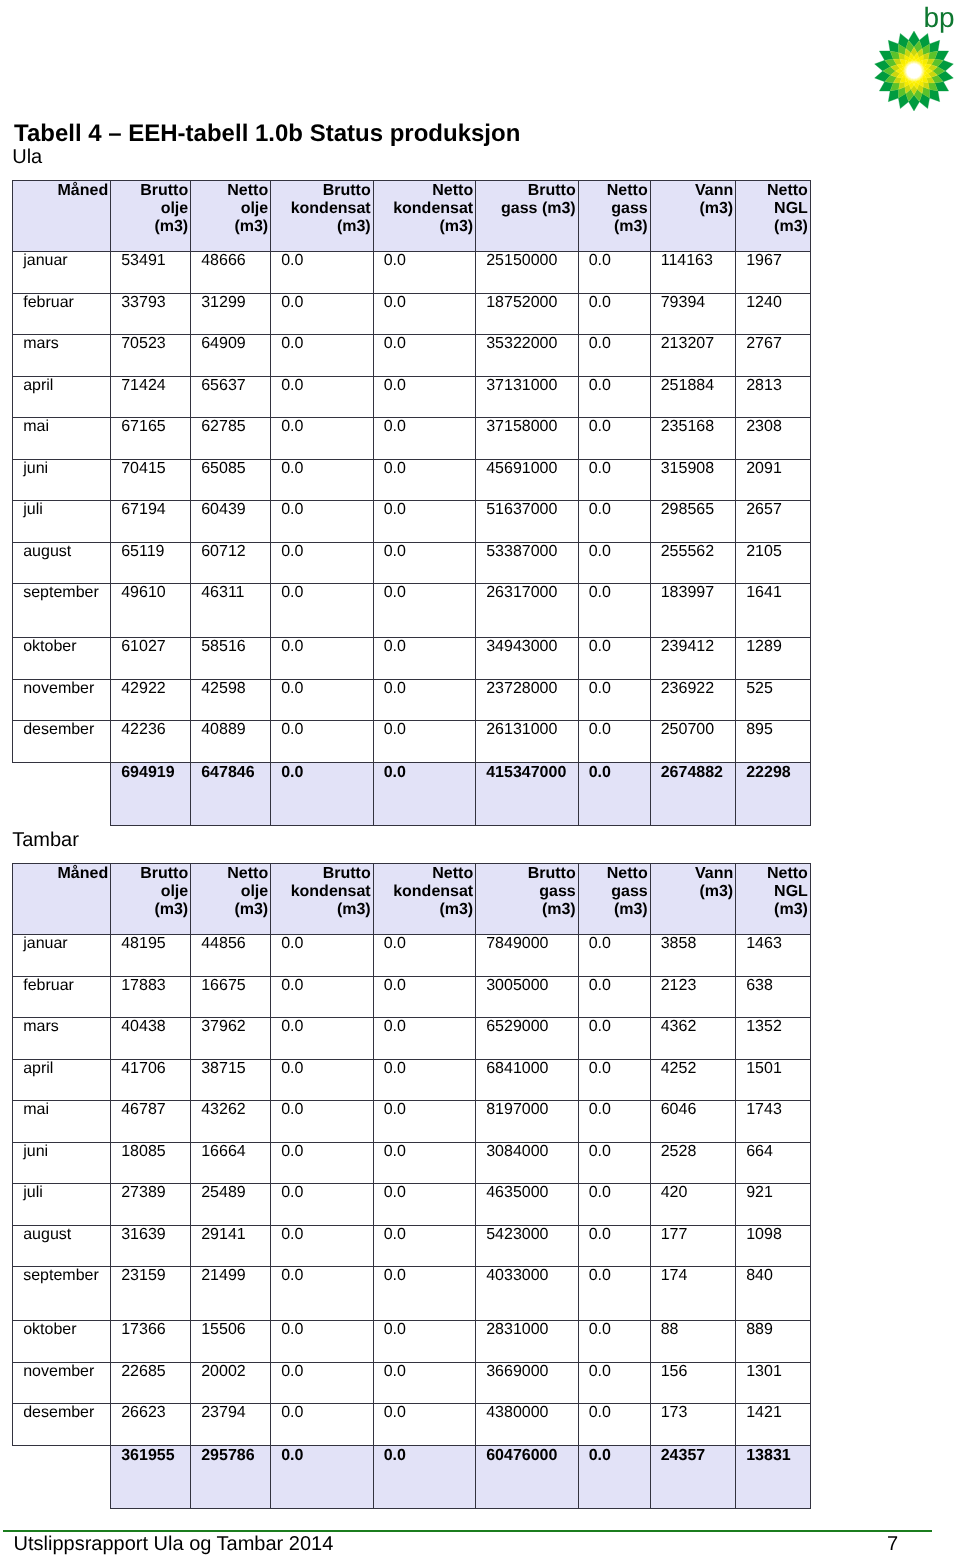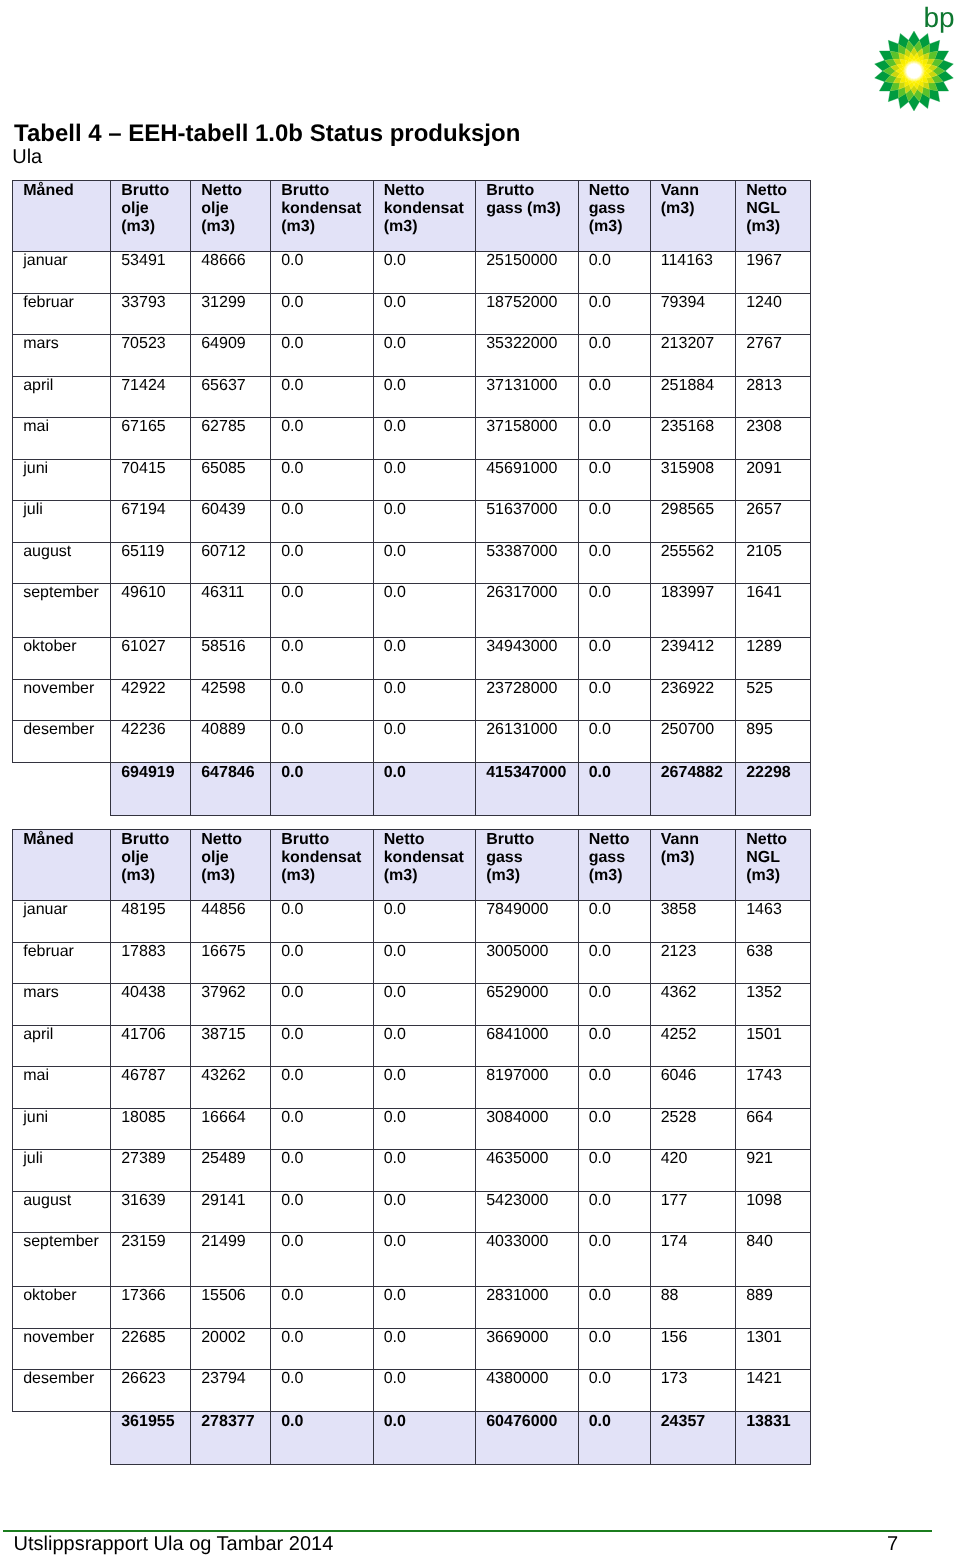--- a/index.html
+++ b/index.html
@@ -16,23 +16,23 @@
   line-height:23px;white-space:nowrap;}
 
 .tblwrap{position:absolute;left:12.2px;}
 .tbl-caption{font-size:20px;line-height:22px;margin-bottom:12px;}
 table.data{border-collapse:collapse;table-layout:fixed;width:797.7px;font-size:16px;}
 table.data td,table.data th{border:1px solid #33333F;padding:2px 2px 0 10px;
   vertical-align:top;text-align:left;font-weight:normal;}
 table.data thead th{background:#E2E2F7;font-weight:bold;height:71px;line-height:18.2px;padding-top:1px;}
 table.data tbody td{height:41.55px;line-height:18px;padding-top:0px;}
 table.data tr.tall td{height:53.6px;margin-top:36px;}
-table.data tr.totals td{background:#E2E2F7;font-weight:bold;height:53px;padding-top:1px;margin-top:29px;}
+table.data tr.totals td{background:#E2E2F7;font-weight:bold;height:63px;padding-top:1px;margin-top:29px;}
 table.data tr.totals td.blank{background:transparent;border:none;}
-.hl{display:block;}
+.hl{display:block;text-align:right;}
 
 .footer-rule{position:absolute;left:3px;top:1530px;width:929px;height:2px;background:#1B7D1E;}
 .footer-text{position:absolute;left:13.5px;top:1533px;font-size:20px;line-height:23px;text-align:right;}
 .footer-page{position:absolute;left:887px;top:1533px;font-size:20px;line-height:23px;}
 </style></head>
 <body>
 
 <div class="page">
 <div class="logo">
 <div class="wordmark">bp</div>
@@ -255,20 +255,21 @@
 <td>0.0</td>
 <td>415347000</td>
 <td>0.0</td>
 <td>2674882</td>
 <td>22298</td>
 </tr>
         </tbody>
       </table>
     </div>
 <div class="tblwrap" style="top:829px">
+<div class="tbl-caption">Tambar</div>
 <table class="data">
 <colgroup>
           <col style="width:98px">
           <col style="width:80px">
           <col style="width:80px">
           <col style="width:102.5px">
           <col style="width:102.5px">
           <col style="width:102.5px">
           <col style="width:72px">
           <col style="width:85.5px">
@@ -449,21 +450,21 @@
 <td>0.0</td>
 <td>0.0</td>
 <td>4380000</td>
 <td>0.0</td>
 <td>173</td>
 <td>1421</td>
 </tr>
 <tr class="totals">
 <td class="blank"></td>
 <td>361955</td>
-<td>278377</td>
+<td>295786</td>
 <td>0.0</td>
 <td>0.0</td>
 <td>60476000</td>
 <td>0.0</td>
 <td>24357</td>
 <td>13831</td>
 </tr>
         </tbody>
       </table>
     </div>

